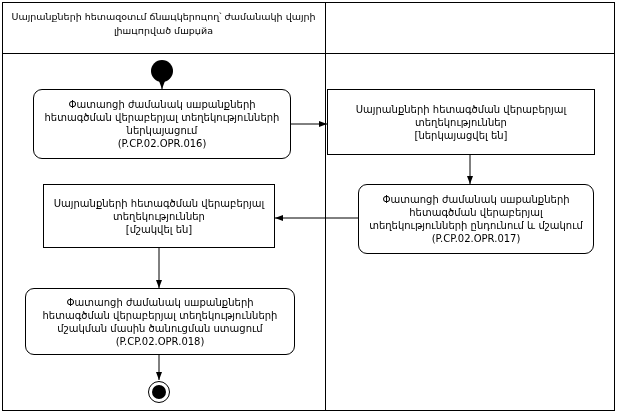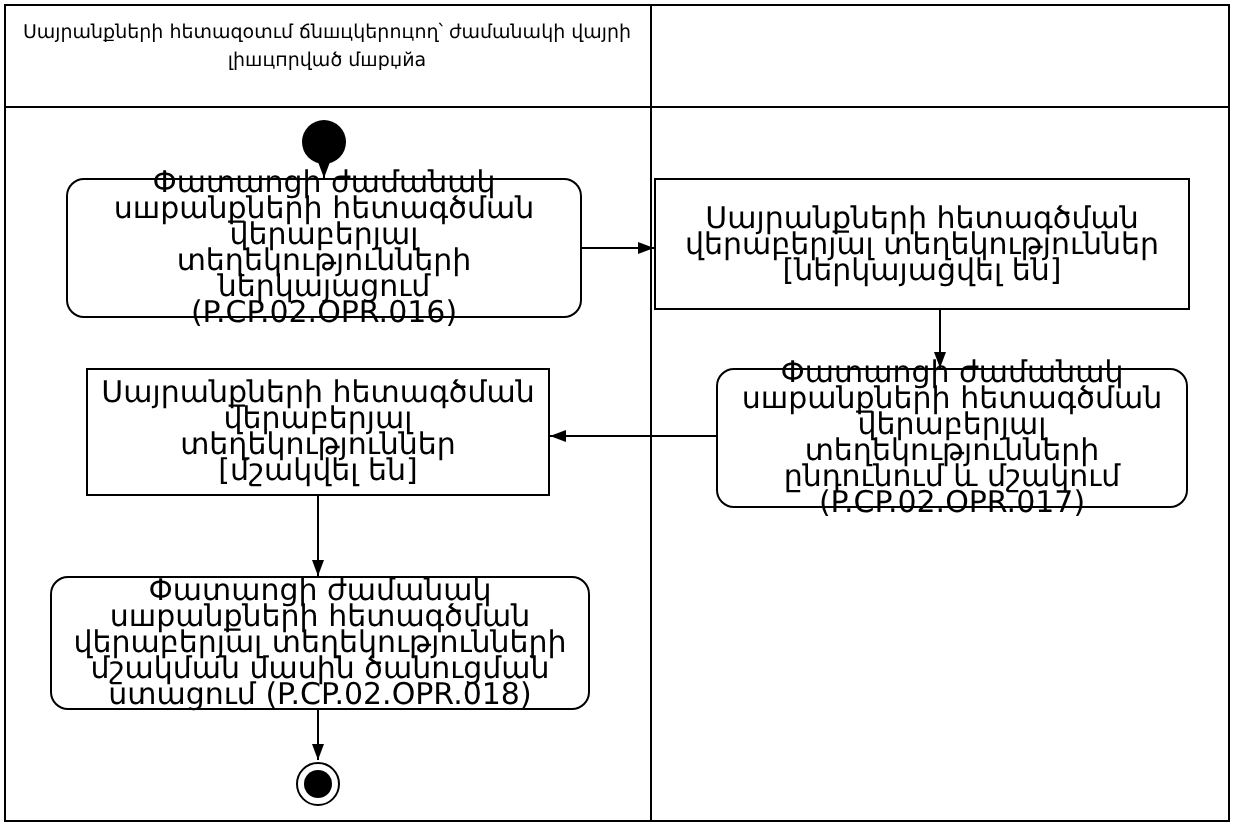--- a/index.html
+++ b/index.html
@@ -67,21 +67,21 @@
   }
   .node {
     position: absolute;
     box-sizing: border-box;
     border: 1px solid #000000;
     background: #ffffff;
     display: flex;
     align-items: center;
     justify-content: center;
     text-align: center;
-    font-size: 15px;
+    font-size: 10px;
     line-height: 13px;
     color: #000000;
     padding: 2px 6px;
   }
   .node.rounded {
     border-radius: 9px;
   }
   .node .node-text {
     width: 100%;
     white-space: pre-line;

